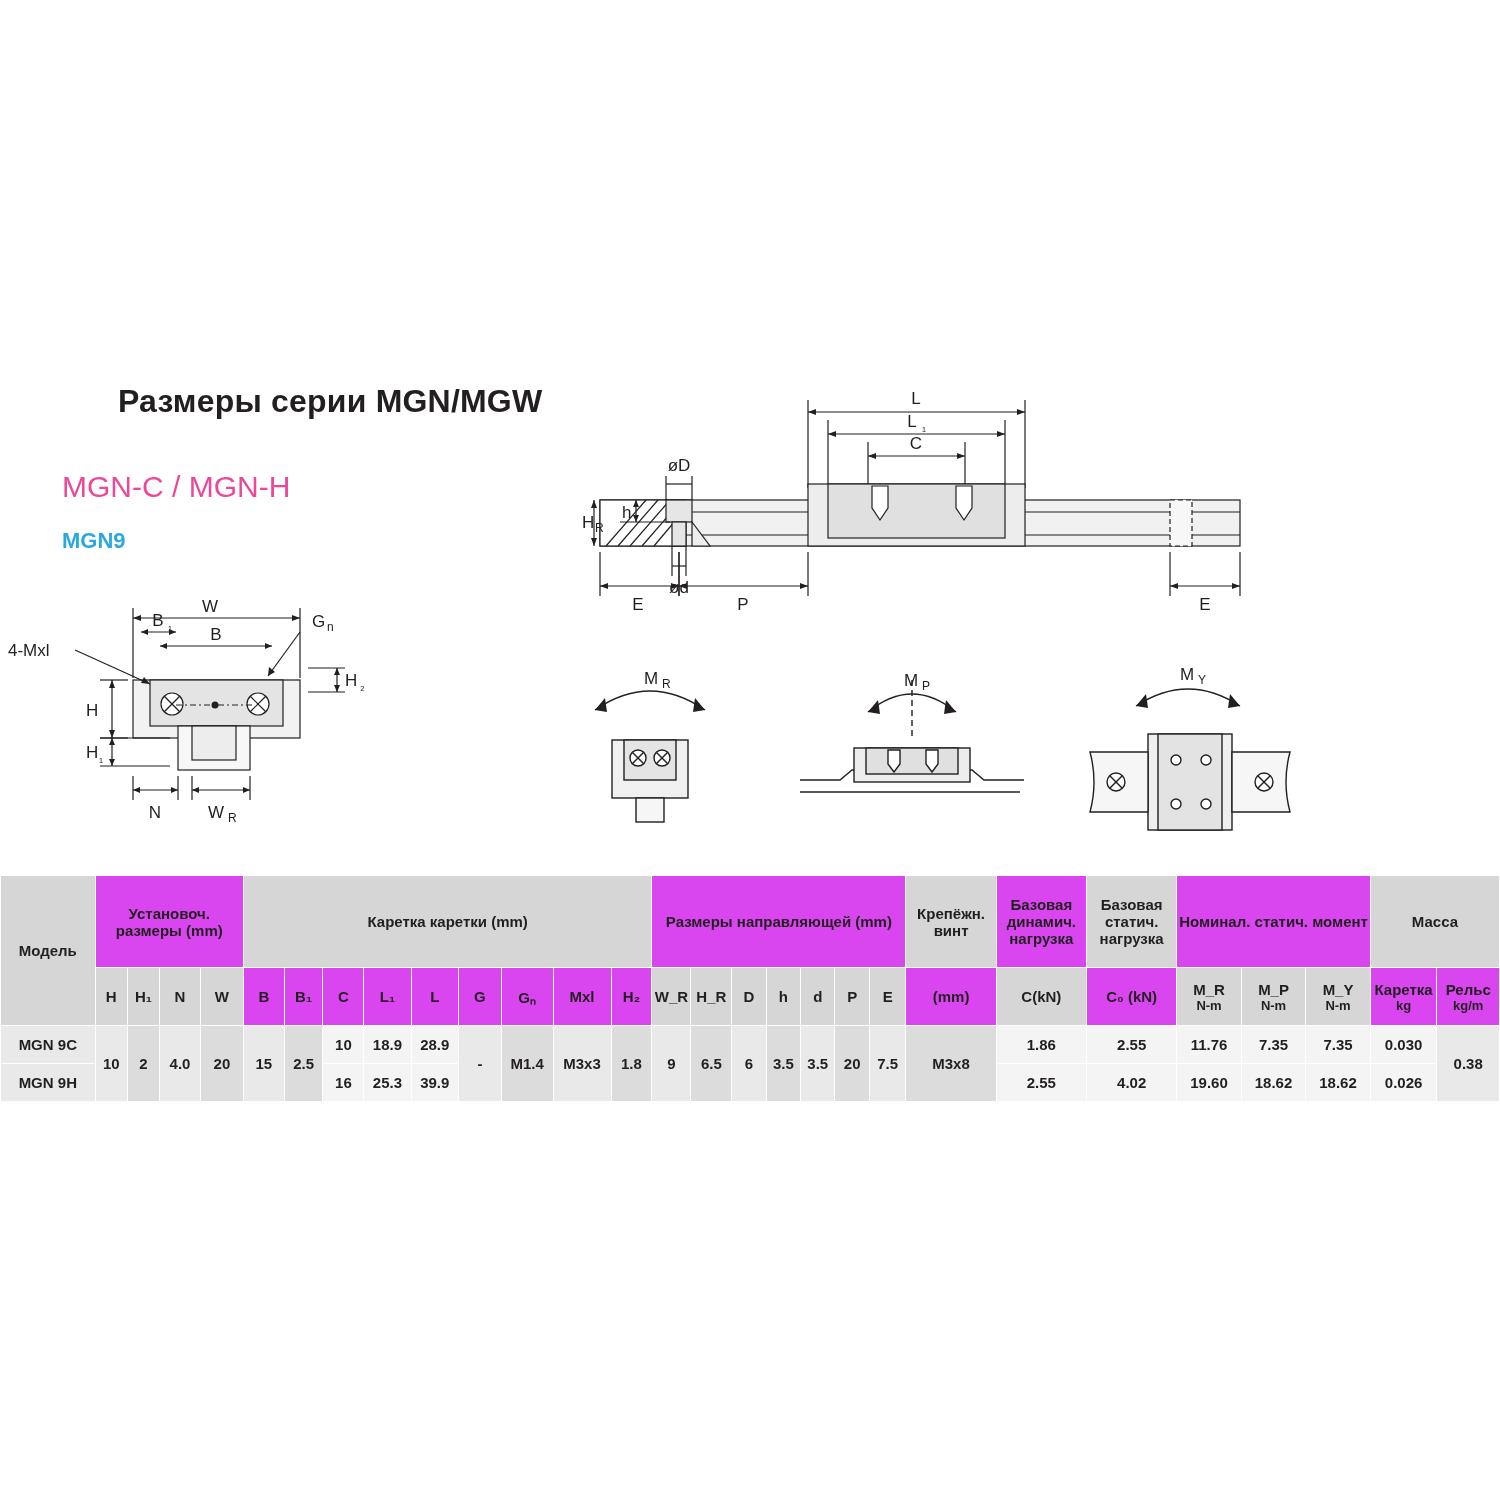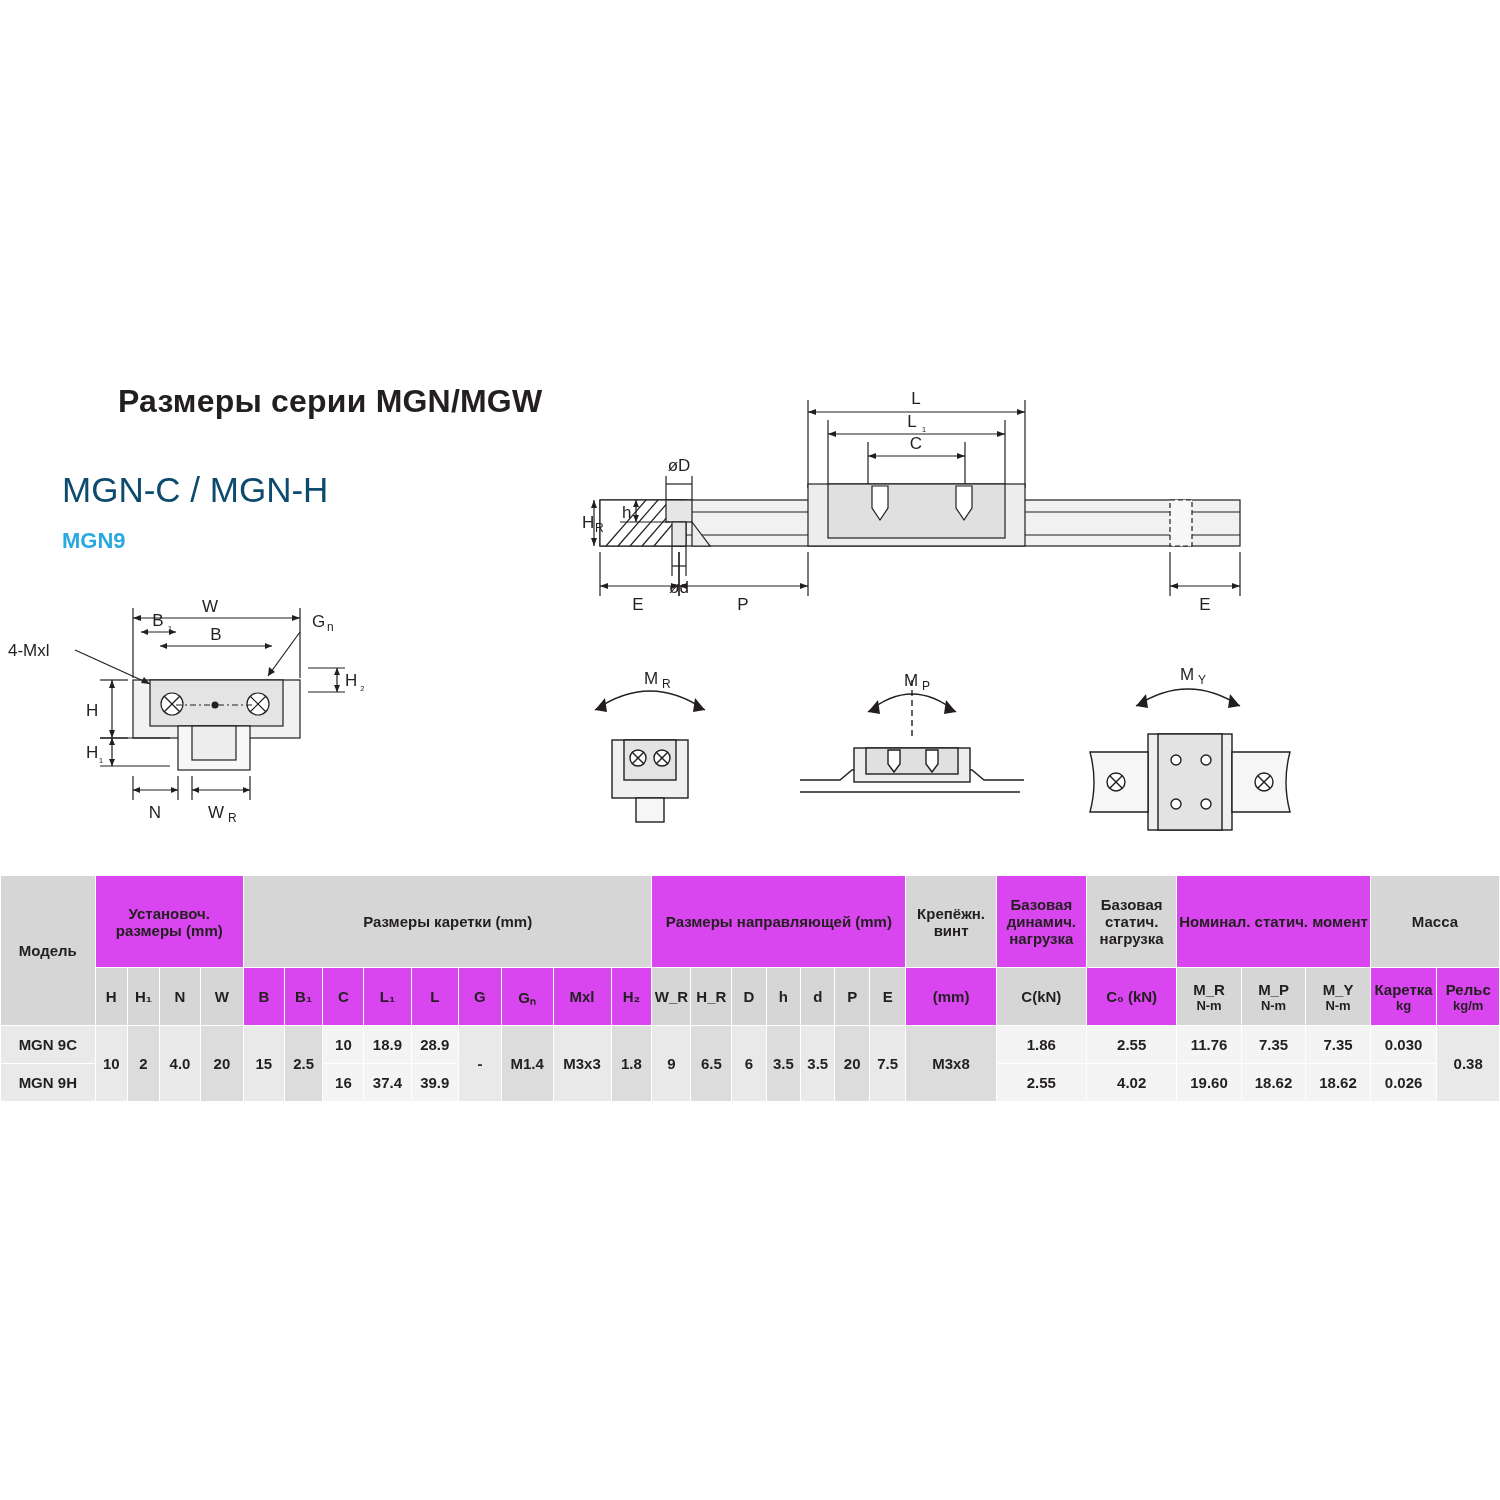--- a/index.html
+++ b/index.html
@@ -10,21 +10,21 @@
   }
   .page{position:relative;width:1500px;height:1284px;}
 
   
   .title-main{
     position:absolute;left:118px;top:383px;
     font-size:32px;font-weight:bold;letter-spacing:.2px;color:#231f20;
   }
   .title-sub{
     position:absolute;left:62px;top:470px;
-    font-size:35px;font-weight:normal;color:#0c4a6e;
+    font-size:30px;font-weight:normal;color:#ec4899;
   }
   .title-model{
     position:absolute;left:62px;top:528px;
     font-size:22px;font-weight:bold;color:#2aa9e0;
   }
 
   
   .watermark{
     position:absolute;left:500px;top:640px;width:620px;height:130px;
     font-size:112px;font-weight:bold;color:#f0f0f0;letter-spacing:14px;
@@ -353,21 +353,21 @@
           <col style="width:60px">
           <col style="width:60px">
         <col style="width:62px">
           <col style="width:58px">
       </colgroup>
 
       <tbody>
           <tr class="hdr-top">
         <td class="hdr-a" rowspan="2">Модель</td>
         <td class="hdr-b" colspan="4">Установоч. размеры (mm)</td>
-        <td class="hdr-a" colspan="9">Размеры каретки (mm)</td>
+        <td class="hdr-a" colspan="9">Каретка каретки (mm)</td>
         <td class="hdr-b" colspan="7">Размеры направляющей (mm)</td>
         <td class="hdr-a">Крепёжн. винт</td>
         <td class="hdr-b">Базовая динамич. нагрузка</td>
         <td class="hdr-a">Базовая статич. нагрузка</td>
         <td class="hdr-b" colspan="3">Номинал. статич. момент</td>
         <td class="hdr-a" colspan="2">Масса</td>
       </tr>
 
       <tr class="hdr-bot">
         <td class="hdr-a">H</td>
@@ -453,21 +453,21 @@
         <td class="cell-w">11.76</td>
         <td class="cell-w">7.35</td>
         <td class="cell-w">7.35</td>
         <td class="cell-w">0.030</td>
         <td class="cell-l" rowspan="2">0.38</td>
       </tr>
 
       <tr class="row-h">
         <td class="model-cell">MGN 9H</td>
         <td class="cell-w">16</td>
-        <td class="cell-w">37.4</td>
+        <td class="cell-w">25.3</td>
         <td class="cell-w">39.9</td>
         <td class="cell-w">2.55</td>
         <td class="cell-w">4.02</td>
         <td class="cell-w">19.60</td>
         <td class="cell-w">18.62</td>
         <td class="cell-w">18.62</td>
         <td class="cell-w">0.026</td>
       </tr>
 
       <tr class="blank-row">

